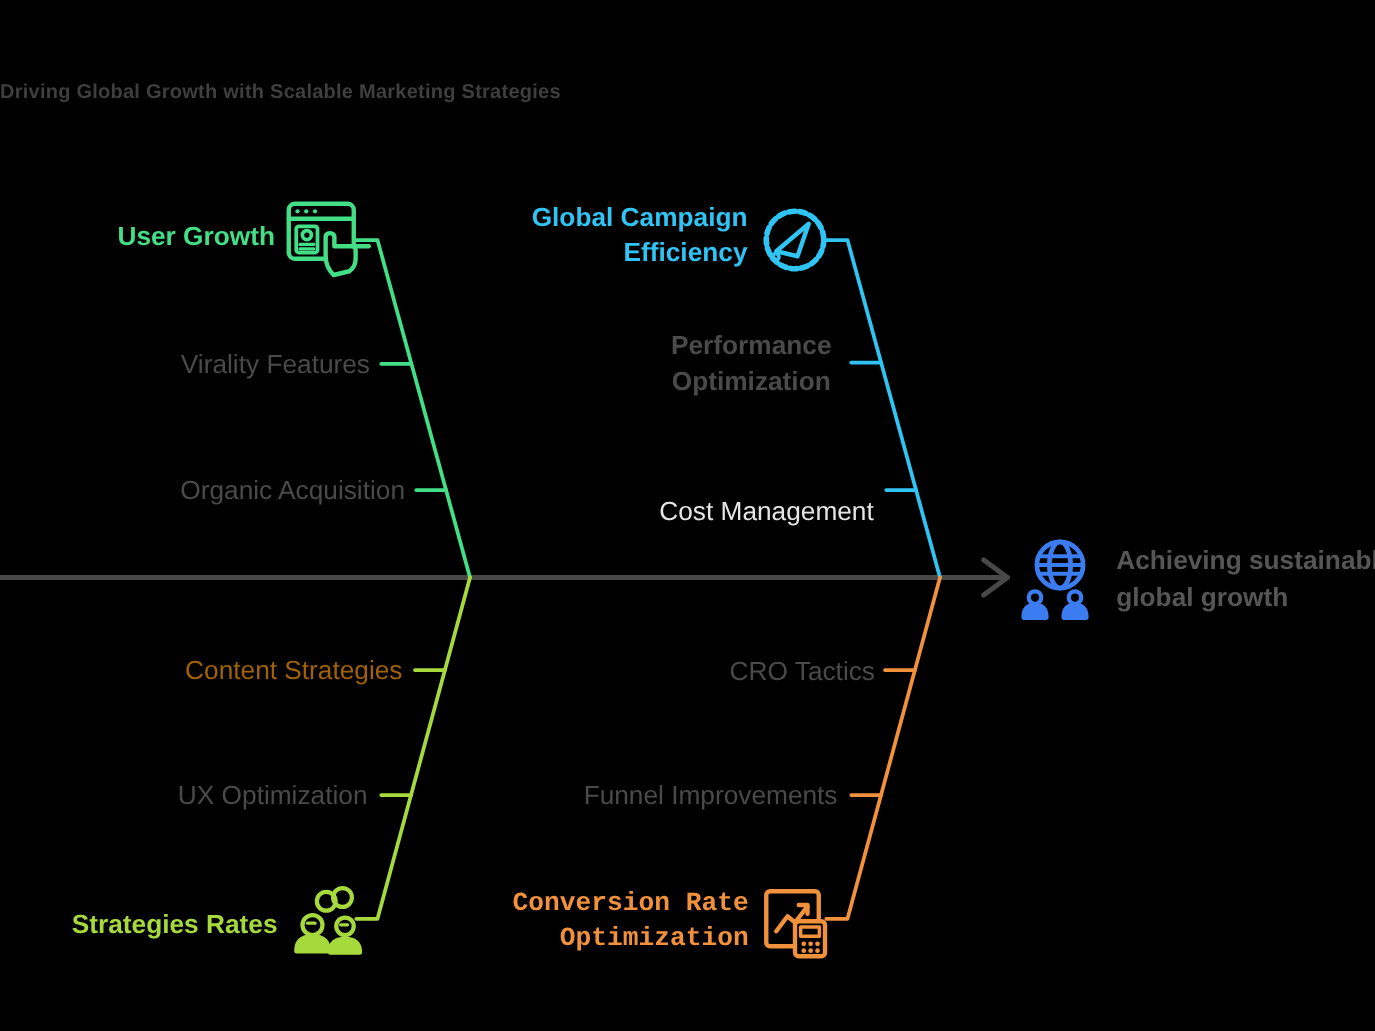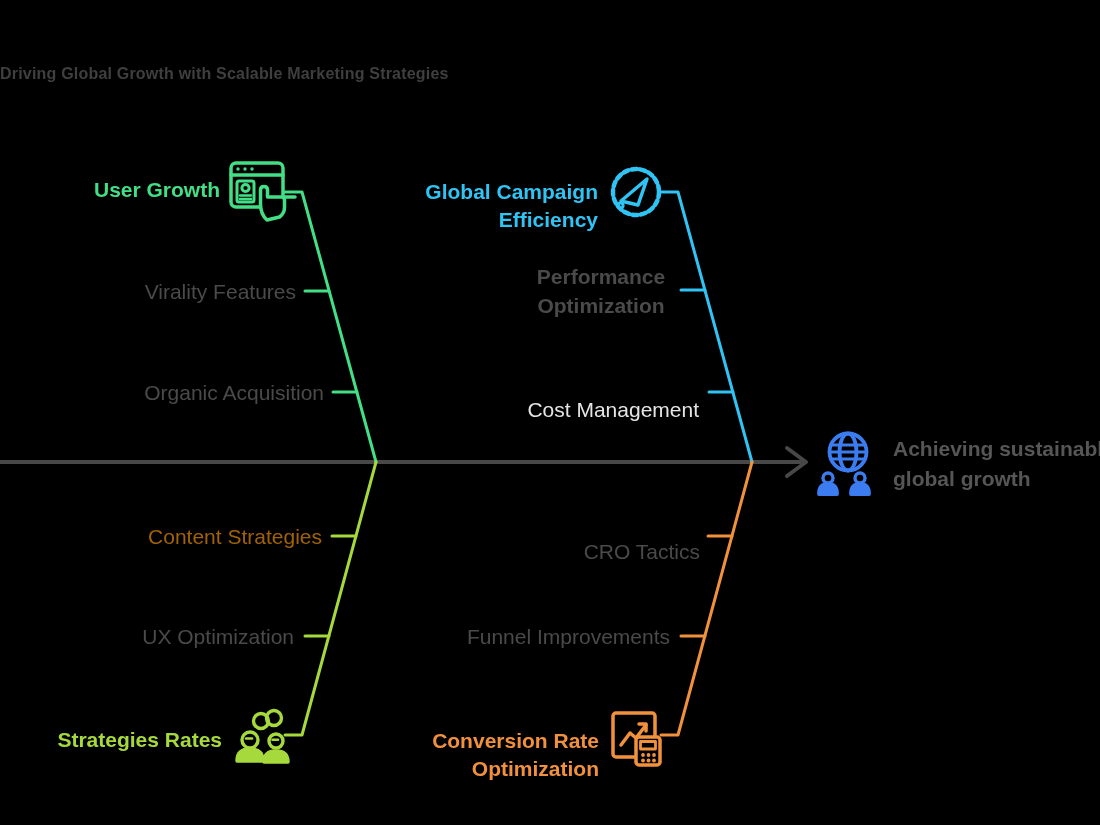--- a/index.html
+++ b/index.html
@@ -18,21 +18,21 @@
     position: absolute; left: 0; top: 61px; width: 1100px;
     text-align: left; font-size: 16px; font-weight: 700;
     letter-spacing: 0.2px; line-height: 26px;
   }
   .label {
     position: absolute; font-size: 21px; line-height: 27px;
     white-space: nowrap;
   }
   .sub-label { font-weight: 400; text-align: right; }
   .cat-label { font-weight: 700; text-align: right; }
-  .cat-wrap  { white-space: normal; line-height: 28px; margin-top: 17px; }
+  .cat-wrap  { white-space: normal; line-height: 28px; }
   #label-performance-optimization {
     white-space: normal; text-align: center; line-height: 29px; font-weight: 700;
   }
   #goal-label {
     position: absolute; left: 893px; top: 434px;
     font-size: 21px; font-weight: 700; line-height: 30px; white-space: nowrap;
   }
 </style>
 </head>
 <body>
@@ -57,35 +57,35 @@
 </svg>
 
 <div id="title" style="color: rgb(63, 63, 63);">Driving Global Growth with Scalable Marketing Strategies</div>
 
 <div class="label cat-label" style="right: 880px; top: 176px; color: rgb(66, 223, 135); margin-left: 20px;">User Growth</div>
 
 <div class="label cat-label cat-wrap" style="right: 502px; top: 161px; width: 195px; color: rgb(47, 196, 244);">Global Campaign Efficiency</div>
 
 <div class="label cat-label" style="right: 878px; top: 726px; color: rgb(166, 217, 60);">Strategies Rates</div>
 
-<div class="label cat-label cat-wrap" style="right: 501px; top: 710px; width: 200px; color: rgb(242, 145, 60);">Conversion Rate Optimization</div>
+<div class="label cat-label cat-wrap" style="right: 501px; top: 710px; width: 200px; color: rgb(242, 145, 60); font-family: Liberation Mono, monospace;">Conversion Rate Optimization</div>
 
 <div class="label sub-label" style="right: 804px; top: 278px; color: rgb(74, 74, 74);">Virality Features</div>
 
 <div class="label sub-label" style="right: 776px; top: 379px; color: rgb(74, 74, 74); margin-left: 23px;">Organic Acquisition</div>
 
 <div id="label-performance-optimization" class="label" style="left: 501px; top: 262px; width: 200px; color: rgb(74, 74, 74);">Performance Optimization</div>
 
 <div class="label sub-label" style="right: 401px; top: 396px; color: #e5e5e5;">Cost Management</div>
 
 <div class="label sub-label" style="right: 778px; top: 523px; color: #a16207;">Content Strategies</div>
 
 <div class="label sub-label" style="right: 806px; top: 623px; color: rgb(74, 74, 74); margin-left: 36px;">UX Optimization</div>
 
-<div class="label sub-label" style="right: 400px; top: 538px; color: rgb(74, 74, 74);">CRO Tactics</div>
+<div class="label sub-label" style="right: 400px; top: 524px; color: rgb(74, 74, 74);">CRO Tactics</div>
 
 <div class="label sub-label" style="right: 430px; top: 623px; color: rgb(74, 74, 74); text-align: center;">Funnel Improvements</div>
 
 <div id="goal-label" style="color: rgb(86, 86, 86);">
   <div>Achieving sustainable</div>
   <div>global growth</div>
 </div>
 
 <svg class="icon" style="left: 228px; top: 160px; stroke: rgb(66, 223, 135);" width="70" height="64" viewBox="0 0 70 64" fill="none" stroke-width="3.5" stroke-linecap="round" stroke-linejoin="round">
   <rect x="3" y="3" width="52" height="44" rx="5"></rect>

